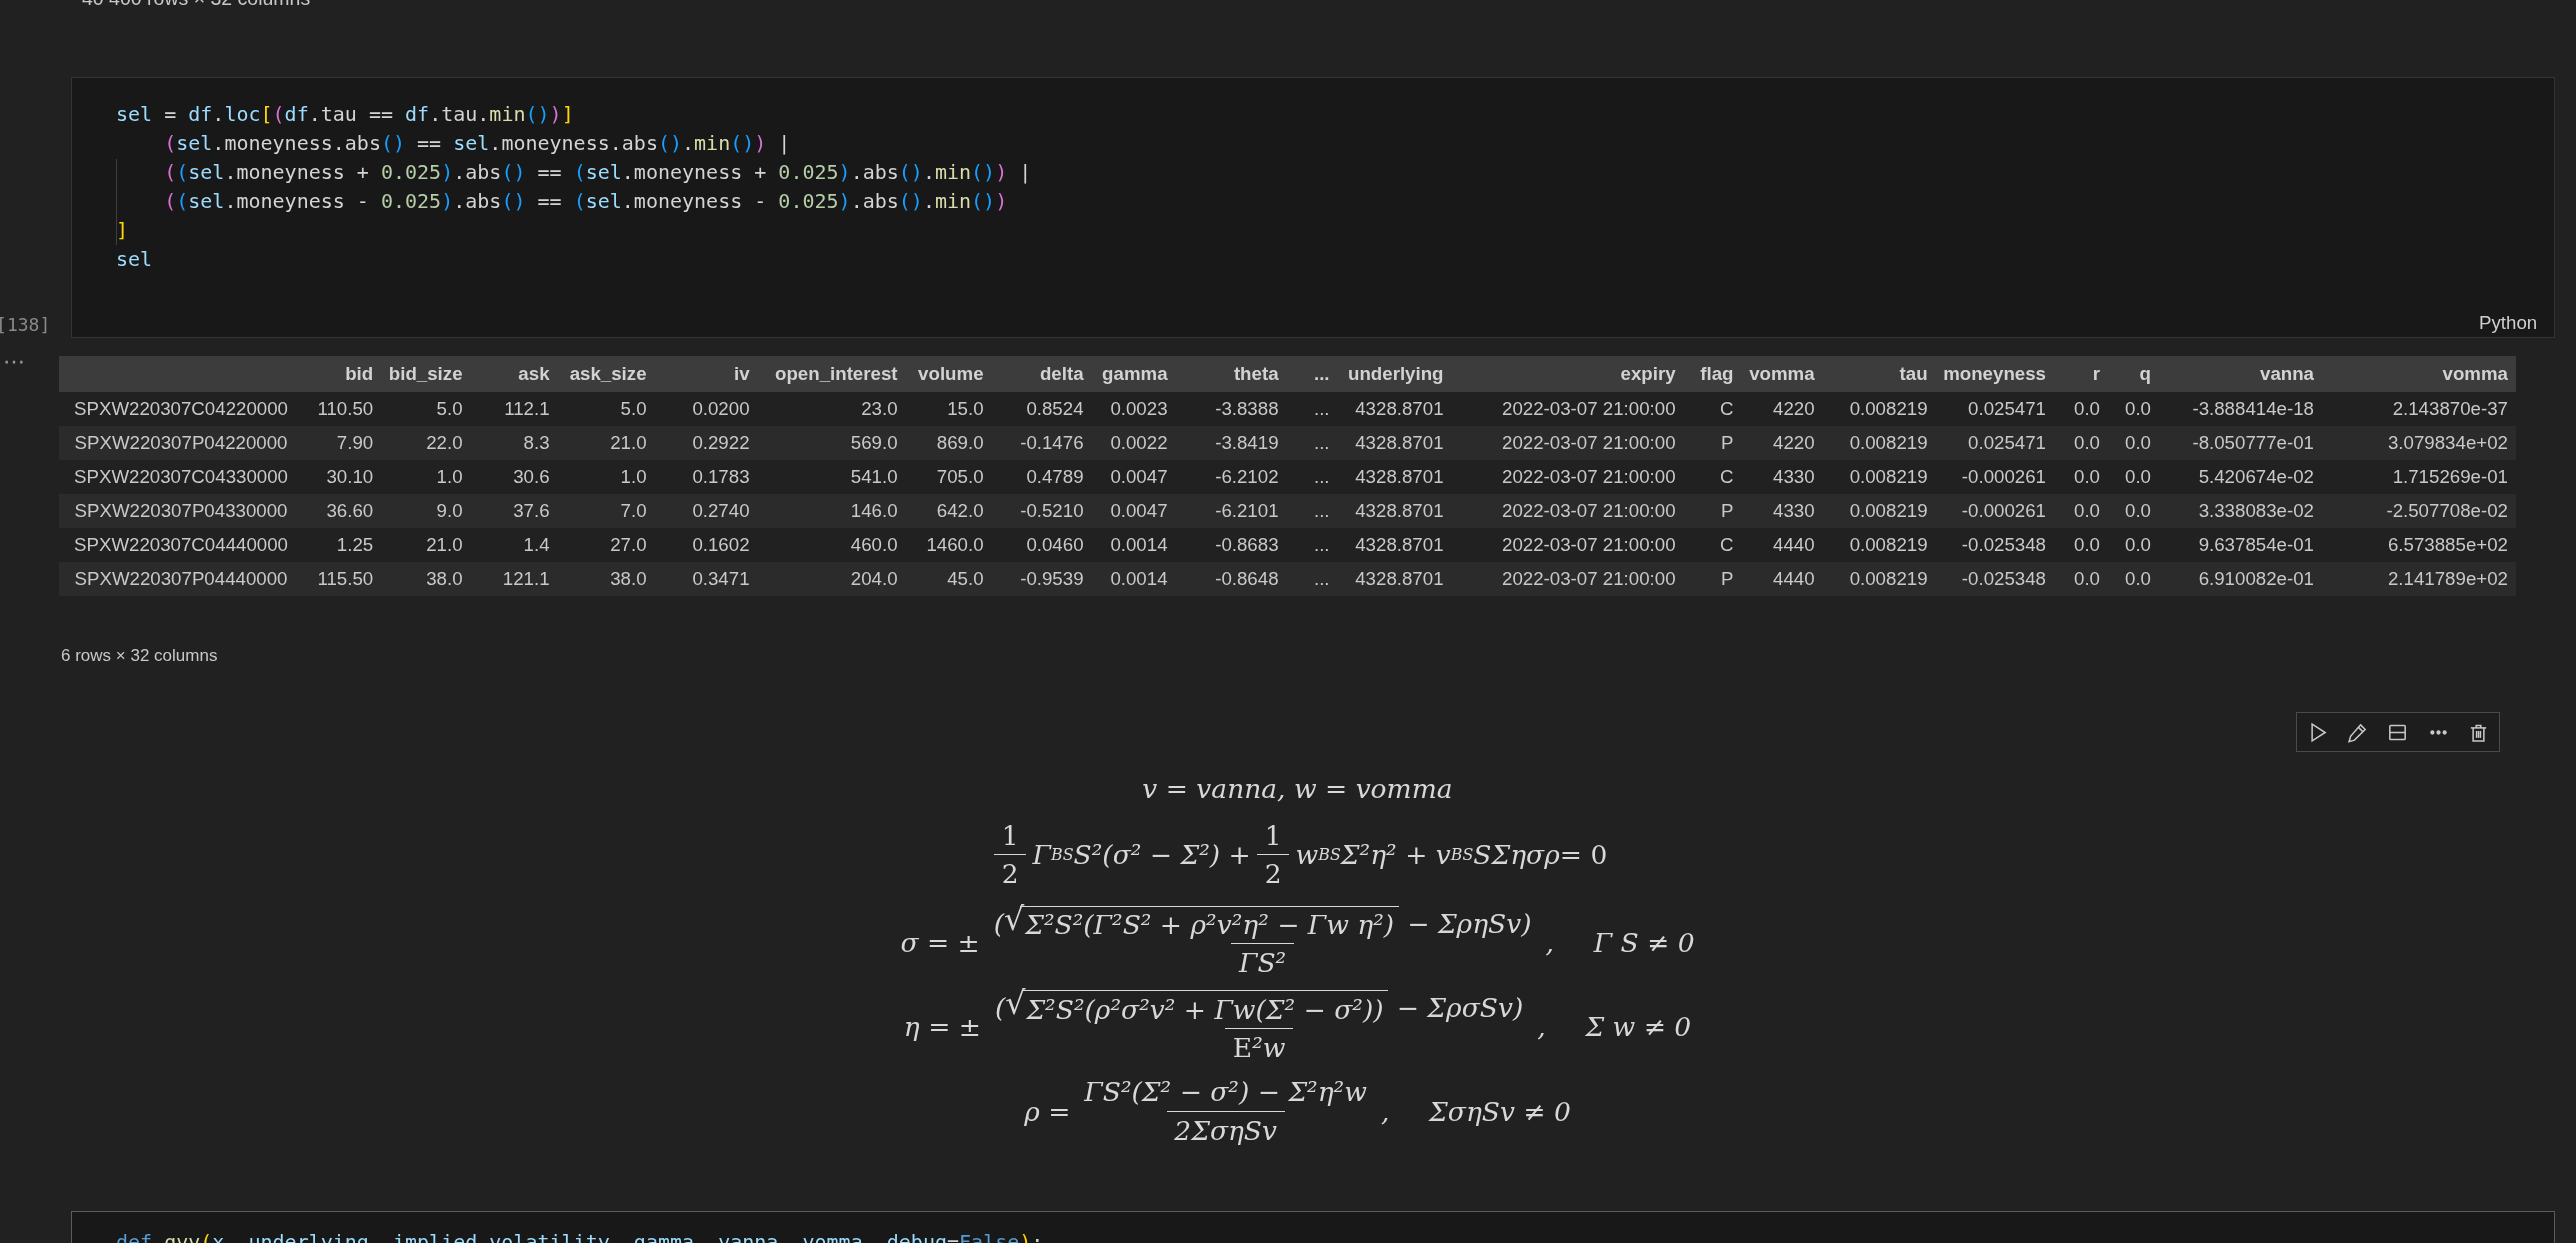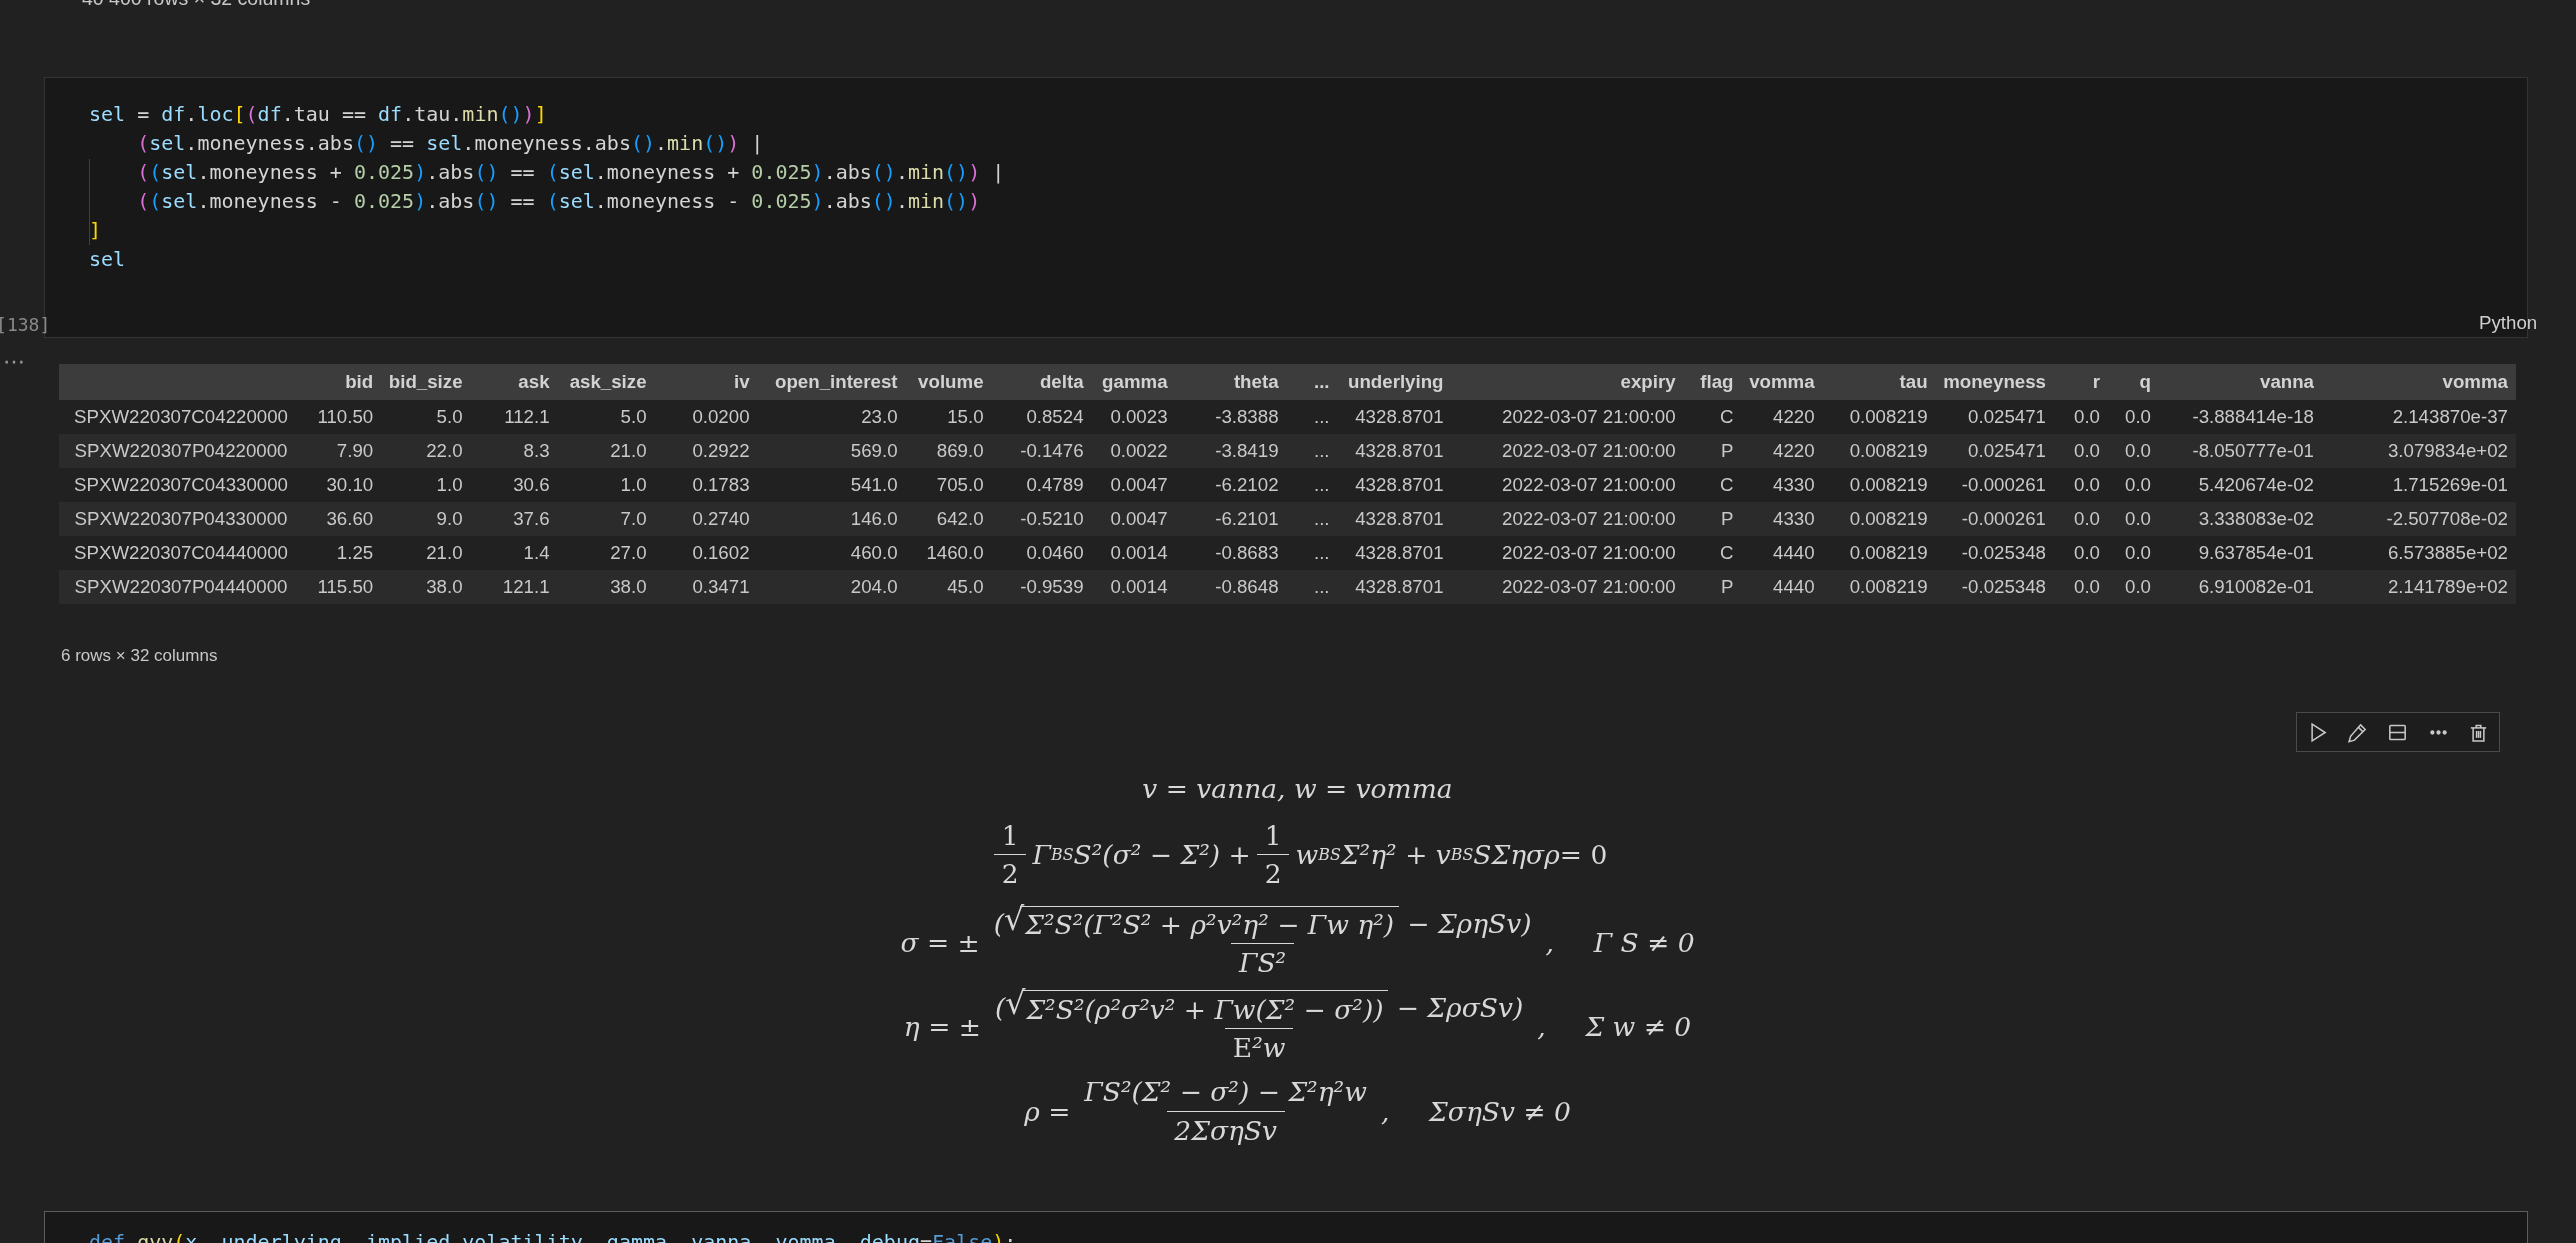--- a/index.html
+++ b/index.html
@@ -3,39 +3,39 @@
 <meta charset="utf-8">
 <style>
   html,body{margin:0;padding:0;background:#212121;}
   body{position:relative;width:2576px;height:1244px;overflow:hidden;
        font-family:"Liberation Sans",sans-serif;color:#cccccc;}
 
   
   #top-label{position:absolute;left:82px;top:-13.2px;font-size:19.5px;color:#c8c8c8;}
 
   
-  .nb-cell{position:absolute;left:44px;width:2484px;background:#181818;
+  .nb-cell{position:absolute;left:71px;width:2484px;background:#181818;
            border:1.6px solid #343434;box-sizing:border-box;}
   #cell1{top:77px;height:261px;}
   #cell2{top:1211px;height:70px;border-color:#5c5c5c;}
   .code{position:absolute;left:44px;top:22px;
         font-family:"DejaVu Sans Mono",monospace;font-size:20px;line-height:29px;}
   #cell2 .code{top:15.6px;}
   .code-line{white-space:pre;}
   .tk-v{color:#9CDCFE}.tk-o{color:#D4D4D4}.tk-f{color:#DCDCAA}.tk-n{color:#B5CEA8}
   .tk-b1{color:#FFD700}.tk-b2{color:#DA70D6}.tk-b3{color:#179FFF}.tk-k{color:#569CD6}
   .indent-guide{position:absolute;left:44px;top:81px;width:0.8px;height:86px;background:#404040;}
 
   #exec-count{position:absolute;left:-3.9px;top:314px;color:#8a8a8a;
               font-family:"DejaVu Sans Mono",monospace;font-size:18px;}
   #lang-label{position:absolute;left:2479px;top:312px;font-size:18.7px;color:#cfcfcf;}
   #gutter-dots{position:absolute;left:3.1px;top:349px;color:#9a9a9a;font-size:22px;letter-spacing:0.8px;}
 
   
-  #df-wrap{position:absolute;left:59px;top:364px;}
+  #df-wrap{position:absolute;left:59px;top:356px;}
   table.df{border-collapse:collapse;table-layout:fixed;font-size:18.7px;color:#c9c9c9;}
   table.df th,table.df td{padding:0 7.8px;text-align:right;font-weight:normal;
                           overflow:hidden;white-space:nowrap;box-sizing:border-box;}
   table.df thead th{background:#3c3c3c;font-weight:bold;height:36px;color:#d2d2d2;}
   table.df thead tr.idx-row th{height:34px;}
   table.df tbody tr{height:34px;}
   table.df tbody tr:nth-child(odd){background:#212121;}
   table.df tbody tr:nth-child(even){background:#2b2b2b;}
   table.df tbody th{text-align:center;font-weight:normal;}
   #df-summary{position:absolute;left:61px;top:646px;font-size:17px;color:#c8c8c8;}

